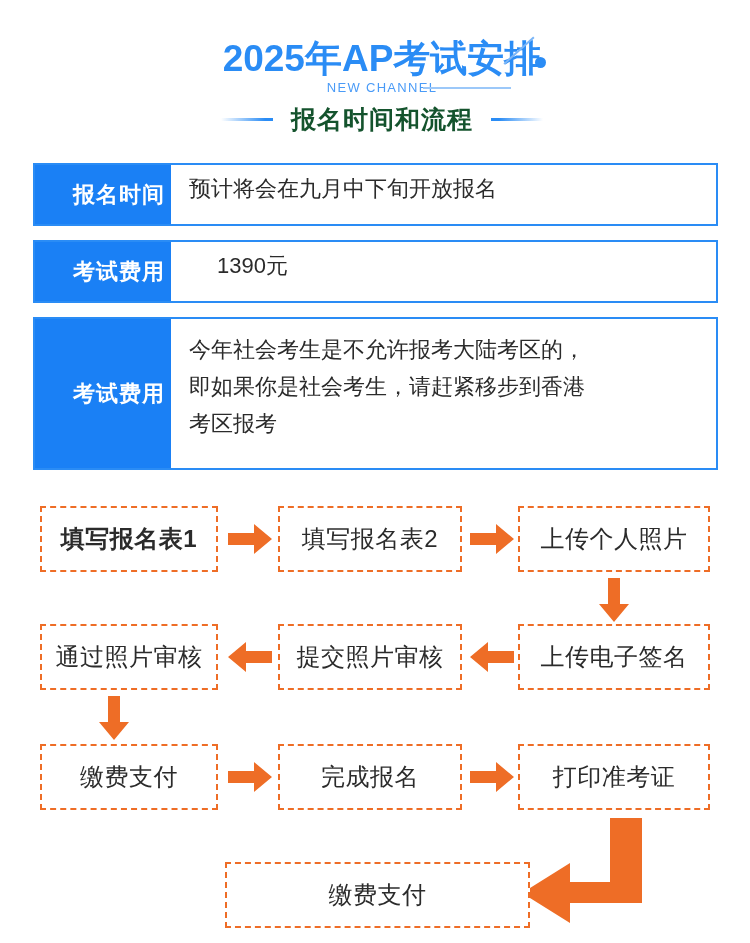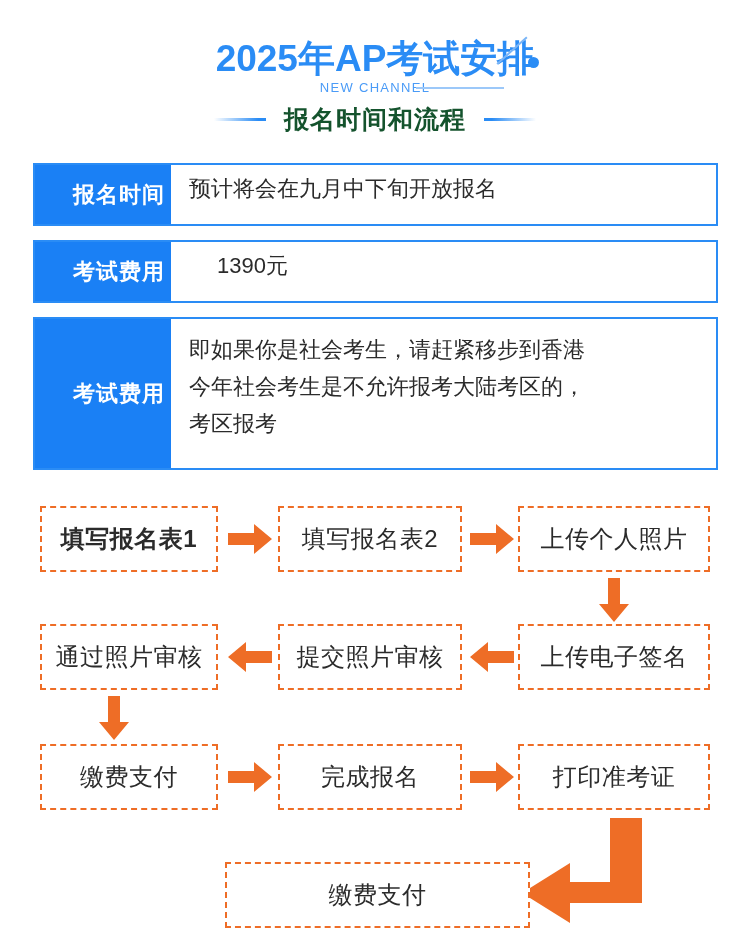--- a/index.html
+++ b/index.html
@@ -7,21 +7,21 @@
     width:750px;height:943px;
     background:#ffffff;
     font-family:"Liberation Sans","DejaVu Sans",sans-serif;
     position:relative;
     overflow:hidden;
     -webkit-font-smoothing:antialiased;
   }
 
   
   .header{
-    position:absolute;left:0;top:0;width:700px;height:150px;
+    position:absolute;left:7px;top:0;width:700px;height:150px;
   }
   .hdr-title{
     position:absolute;left:0;top:36px;width:750px;
     text-align:center;
     font-size:37px;font-weight:bold;
     color:#2a8cf5;
     letter-spacing:0px;
     line-height:45px;
     white-space:nowrap;
   }
@@ -166,22 +166,22 @@
   </div>
 
   <div class="info-row row-2">
     <div class="info-label">考试费用</div>
     <div class="info-value">1390元</div>
   </div>
 
   <div class="info-row row-3">
     <div class="info-label">考试费用</div>
     <div class="info-value">
+      <span>今年社会考生是不允许报考大陆考区的，</span>
       <span>即如果你是社会考生，请赶紧移步到香港</span>
-      <span>今年社会考生是不允许报考大陆考区的，</span>
       <span>考区报考</span>
     </div>
   </div>
 
 </div>
 
 <div class="flow">
 
   <div class="fbox" style="left:40px;top:506px;width:178px;height:66px;font-weight:bold;">填写报名表1</div>
 

